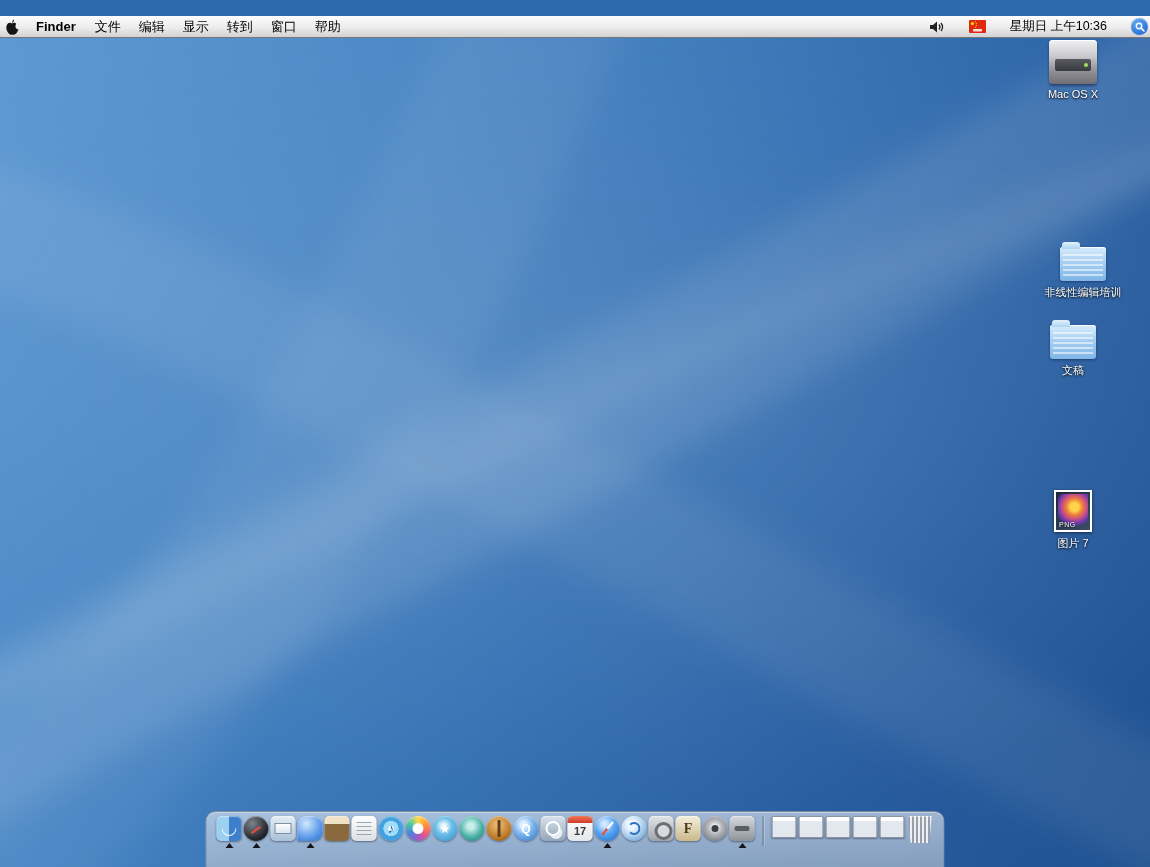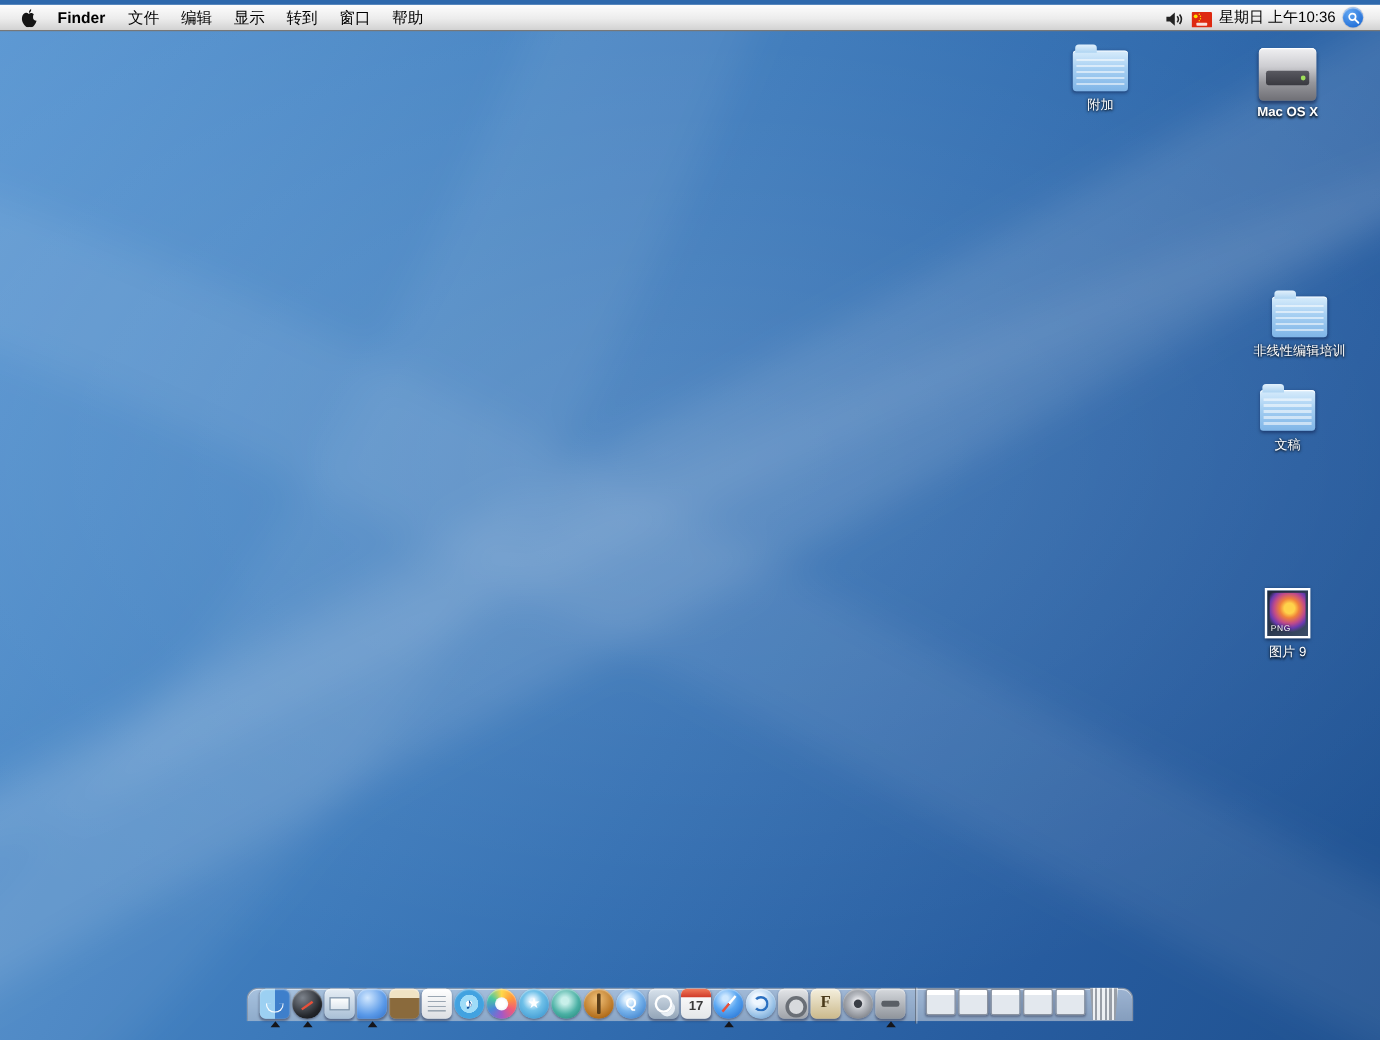--- a/index.html
+++ b/index.html
@@ -8,27 +8,27 @@
   .screen{position:absolute;inset:0;overflow:hidden}
 
   
   .wallpaper{position:absolute;top:22px;left:0;width:1150px;height:845px;
     background:
       radial-gradient(130% 100% at 48% 42%, rgba(255,255,255,0.12) 0%, rgba(255,255,255,0) 55%),
       linear-gradient(118deg,#5e99d3 0%,#4583c2 30%,#336fb2 55%,#275c9f 80%,#1f5190 100%);}
   .wallpaper svg{position:absolute;inset:0;display:block}
 
   
-  .menubar{position:absolute;top:4px;left:0;width:100%;height:22px;z-index:10;
+  .menubar{position:absolute;top:16px;left:0;width:100%;height:22px;z-index:10;
     background:linear-gradient(180deg,#fdfdfd 0%,#ececec 55%,#d2d2d2 100%);
-    border-bottom:1px solid #777;display:flex;align-items:center;padding:0 12px;font-size:13px;color:#000}
+    border-bottom:1px solid #777;display:flex;align-items:center;padding:0 0;font-size:13px;color:#000}
   .apple-wrap{display:flex;align-items:center;padding:0 7px 0 5px;cursor:default}
   .app-name{font-weight:bold;padding:0 10px}
   .menu-item{padding:0 9px;line-height:22px}
-  .menu-right{margin-left:auto;display:flex;align-items:flex-end;gap:6px;padding-right:2px}
+  .menu-right{margin-left:auto;display:flex;align-items:center;gap:24px;padding-right:2px}
   .clock{font-size:12.5px;white-space:nowrap}
   .flag{display:flex;align-items:center}
   .spotlight{width:17px;height:17px;border-radius:50%;flex:0 0 auto;
     background:radial-gradient(circle at 35% 30%,#61a6f2,#1160d0);
     display:flex;align-items:center;justify-content:center;
     box-shadow:inset 0 1px 1px rgba(255,255,255,.55),0 0 1px rgba(0,0,40,.5)}
 
   
   .desk-icon{position:absolute;width:120px;display:flex;flex-direction:column;align-items:center;z-index:2;cursor:default}
   .desk-label{margin-top:4px;font-size:11px;color:#fff;white-space:nowrap;
@@ -51,22 +51,22 @@
     background:#9fe05a;z-index:1}
 
   .icon-png{width:38px;height:42px;position:relative;border:2px solid #fff;
     background:linear-gradient(135deg,#1e2738,#3c4d68);box-shadow:0 1px 3px rgba(0,0,20,.55)}
   .icon-png::before{content:"";position:absolute;inset:2px;
     background:radial-gradient(circle at 55% 38%,#ffd24a 0 16%,#f0813a 30%,#c04a8a 48%,#6a3ab0 62%,transparent 75%)}
   .png-badge{position:absolute;left:3px;bottom:2px;font-size:7px;color:#fff;letter-spacing:.5px;
     text-shadow:0 0 2px #000;z-index:1}
 
   
-  .dock{position:absolute;bottom:16px;left:50%;transform:translateX(-50%);z-index:5;
-    display:flex;align-items:center;height:28px;padding:4px 9px 0;
+  .dock{position:absolute;bottom:0;left:50%;transform:translateX(-50%);z-index:5;
+    display:flex;align-items:flex-start;height:56px;padding:4px 9px 0;
     background:linear-gradient(180deg,rgba(238,241,246,.6),rgba(198,204,213,.6));
     border:1px solid rgba(115,121,132,.55);border-bottom:none;border-radius:10px 10px 0 0;
     box-shadow:inset 0 1px 0 rgba(255,255,255,.5)}
   .dock-apps,.dock-windows{display:flex;align-items:flex-end}
   .di{width:25px;height:25px;margin:0 1px 7px;border-radius:5px;position:relative;flex:0 0 auto;
     display:flex;align-items:center;justify-content:center;cursor:pointer;
     box-shadow:inset 0 1px 1px rgba(255,255,255,.45),0 1px 2px rgba(0,0,30,.4)}
   .tri{position:absolute;bottom:-7px;left:50%;transform:translateX(-50%);width:0;height:0;
     border-left:4px solid transparent;border-right:4px solid transparent;border-bottom:5px solid #15151a}
   .dock-divider{width:1px;height:30px;margin:0 7px 3px;background:rgba(75,80,90,.55);
@@ -193,47 +193,43 @@
       <span class="clock">星期日 上午10:36</span>
       <span class="spotlight">
         <svg width="10" height="10" viewBox="0 0 10 10">
           <circle cx="4" cy="4" r="2.7" fill="none" stroke="#fff" stroke-width="1.4"></circle>
           <line x1="6.1" y1="6.1" x2="9" y2="9" stroke="#fff" stroke-width="1.6" stroke-linecap="round"></line>
         </svg>
       </span>
     </span>
   </div>
 
-  <div class="desk-icon" style="left:857px;top:42px">
-    <div class="icon-folder"></div>
-    <div class="desk-label">附加</div>
-  </div>
 
   <div class="desk-icon" style="left:1013px;top:40px">
     <div class="icon-drive"></div>
-    <div class="desk-label" style="font-weight:bold">Mac OS X</div>
+    <div class="desk-label" style="font-weight:normal">Mac OS X</div>
   </div>
 
 
   <div class="desk-icon" style="left:1013px;top:325px">
     <div class="icon-folder"></div>
     <div class="desk-label">文稿</div>
   </div>
 
   <div class="desk-icon" style="left:1023px;top:247px">
     <div class="icon-folder"></div>
     <div class="desk-label">非线性编辑培训</div>
   </div>
 
 
   <div class="desk-icon" style="left:1013px;top:490px">
     <div class="icon-png">
       <span class="png-badge">PNG</span>
     </div>
-    <div class="desk-label">图片 9</div>
+    <div class="desk-label">图片 7</div>
   </div>
 
 
   <div class="dock">
     <div class="dock-apps">
         <div class="di di-finder">
           <span class="tri"></span>
         </div>
         <div class="di di-dashboard">
           <span class="tri"></span>

